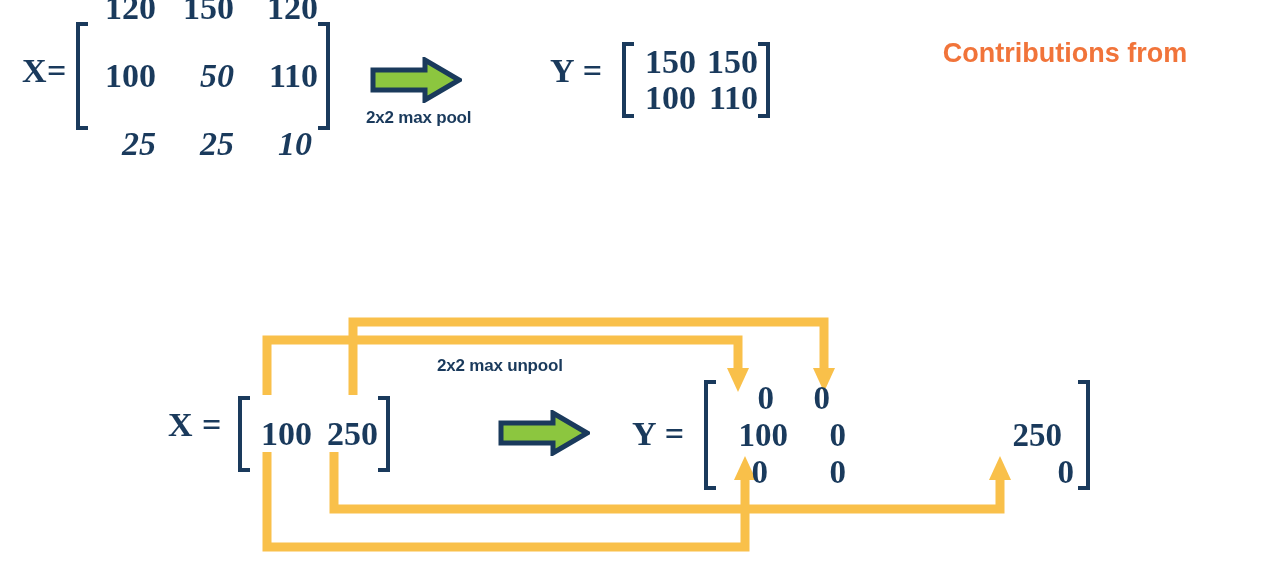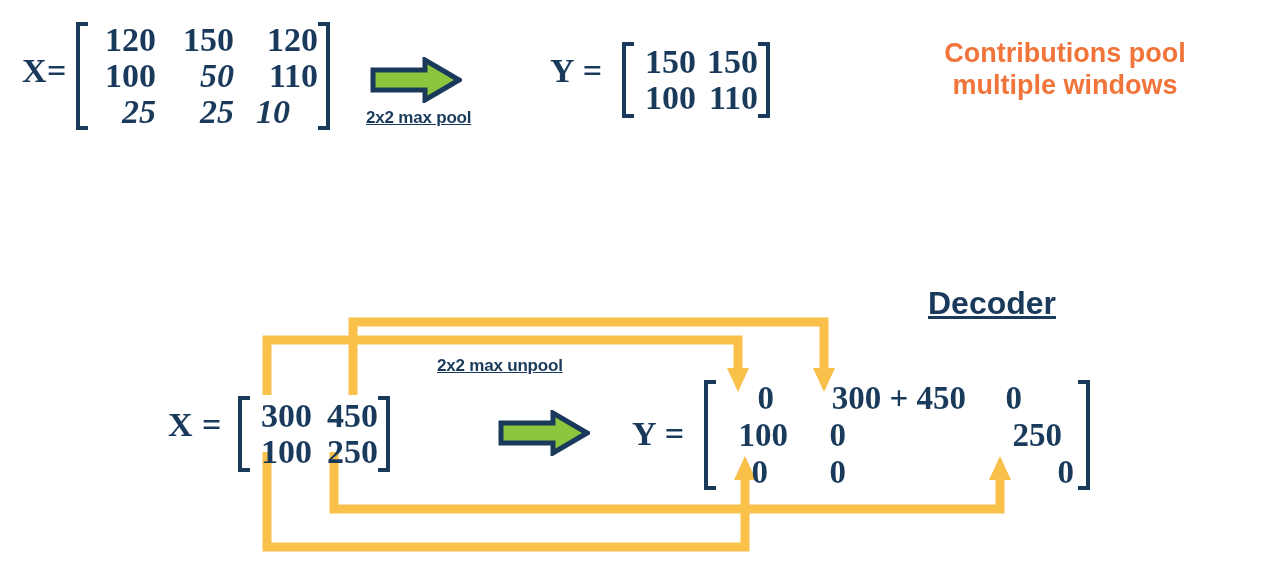--- a/index.html
+++ b/index.html
@@ -68,21 +68,20 @@
   .mcell {
     text-align: right;
     font-variant-numeric: tabular-nums;
   }
 
   
   .sans-bold {
     font-family: "Liberation Sans", sans-serif;
     font-weight: bold;
     color: #1a3a5c;
-    text-decoration: underline;
   }
   .orange-note {
     font-family: "Liberation Sans", sans-serif;
     font-weight: bold;
     color: #F1743A;
     text-align: center;
     line-height: 1.18;
   }
 
   
@@ -92,35 +91,35 @@
 <body>
 
 <div class="stage">
 
   <div class="abs mathvar" style="left:22px; top:52px; font-size:34px;">X=</div>
 
   <div class="abs matrix-wrap" style="left:76px; top:22px; height:108px;">
     <div class="brk left" style="height:108px;">
         <i></i>
       </div>
-    <div class="mrows" style="height:108px;">
+    <div class="mrows" style="height:108px;gap:32px;">
       <div class="mrow" style="font-size:34px; line-height:36px;">
         <span class="mcell" style="width:68px;">120</span>
         <span class="mcell" style="width:78px;">150</span>
         <span class="mcell" style="width:84px;">120</span>
       </div>
       <div class="mrow" style="font-size:34px; line-height:36px;">
         <span class="mcell" style="width:68px;">100</span>
         <span class="mcell" style="width:78px;font-style:italic;">50</span>
         <span class="mcell" style="width:84px;">110</span>
       </div>
       <div class="mrow" style="font-size:34px; line-height:36px;font-style:italic;">
         <span class="mcell" style="width:68px;">25</span>
         <span class="mcell" style="width:78px;">25</span>
-        <span class="mcell" style="width:78px;text-align:center;">10</span>
+        <span class="mcell" style="width:78px;">10</span>
       </div>
     </div>
     <div class="brk right" style="height:108px;">
         <i></i>
       </div>
   </div>
 
   <div class="abs green-arrow" style="left:370px; top:57px;">
     <svg width="92" height="46" viewBox="0 0 92 46">
       <polygon points="3,13 55,13 55,3 89,23 55,43 55,33 3,33" fill="#8CC63F" stroke="#1a3a5c" stroke-width="5" stroke-linejoin="miter"></polygon>
@@ -144,26 +143,24 @@
         <span class="mcell" style="width:62px;">100</span>
         <span class="mcell" style="width:62px;">110</span>
       </div>
     </div>
     <div class="brk right" style="height:76px;">
         <i></i>
       </div>
   </div>
 
   <div class="abs orange-note" style="left:860px; top:38px; width:410px; font-size:27px;">
-    <div>Contributions pool</div>
-    <div>multiple windows</div>
-  </div>
-
-
-  <div class="abs sans-bold" style="left:928px; top:285px; font-size:32px;">Decoder</div>
+    <div>Contributions from</div>
+  </div>
+
+
 
   <svg class="abs" style="left:0; top:0;" width="1280" height="587">
     <g fill="none" stroke="#F9C04A" stroke-width="9" stroke-linecap="butt" stroke-linejoin="miter">
 
       <path d="M267,395 L267,340 L738,340 L738,372"></path>
 
       <path d="M353,395 L353,322 L824,322 L824,372"></path>
 
       <path d="M267,452 L267,547 L745,547 L745,476"></path>
 
@@ -177,24 +174,20 @@
   </svg>
 
   <div class="abs mathvar" style="left:168px; top:406px; font-size:34px;">X =</div>
 
   <div class="abs matrix-wrap" style="left:238px; top:396px; height:76px;">
     <div class="brk left" style="height:76px;">
         <i></i>
       </div>
     <div class="mrows" style="height:76px;">
       <div class="mrow" style="font-size:34px; line-height:36px;">
-        <span class="mcell" style="width:62px;">300</span>
-        <span class="mcell" style="width:66px;">450</span>
-      </div>
-      <div class="mrow" style="font-size:34px; line-height:36px;">
         <span class="mcell" style="width:62px;">100</span>
         <span class="mcell" style="width:66px;">250</span>
       </div>
     </div>
     <div class="brk right" style="height:76px;">
         <i></i>
       </div>
   </div>
 
   <div class="abs sans-bold" style="left:437px; top:356px; font-size:17px; letter-spacing:-0.2px;">2x2 max unpool</div>
@@ -207,21 +200,20 @@
 
   <div class="abs mathvar" style="left:632px; top:415px; font-size:34px;">Y =</div>
 
   <div class="abs matrix-wrap" style="left:704px; top:380px; height:110px;">
     <div class="brk left" style="height:110px;">
         <i></i>
       </div>
     <div class="mrows" style="height:110px; width:362px;">
       <div class="mrow" style="font-size:33px; line-height:37px;">
         <span class="mcell" style="width:58px;">0</span>
-        <span class="mcell" style="width:192px;">300 + 450</span>
         <span class="mcell" style="width:56px;">0</span>
       </div>
       <div class="mrow" style="font-size:33px; line-height:37px;">
         <span class="mcell" style="width:72px;">100</span>
         <span class="mcell" style="width:58px;">0</span>
         <span class="mcell" style="width:216px;">250</span>
       </div>
       <div class="mrow" style="font-size:33px; line-height:37px;">
         <span class="mcell" style="width:52px;">0</span>
         <span class="mcell" style="width:78px;">0</span>

